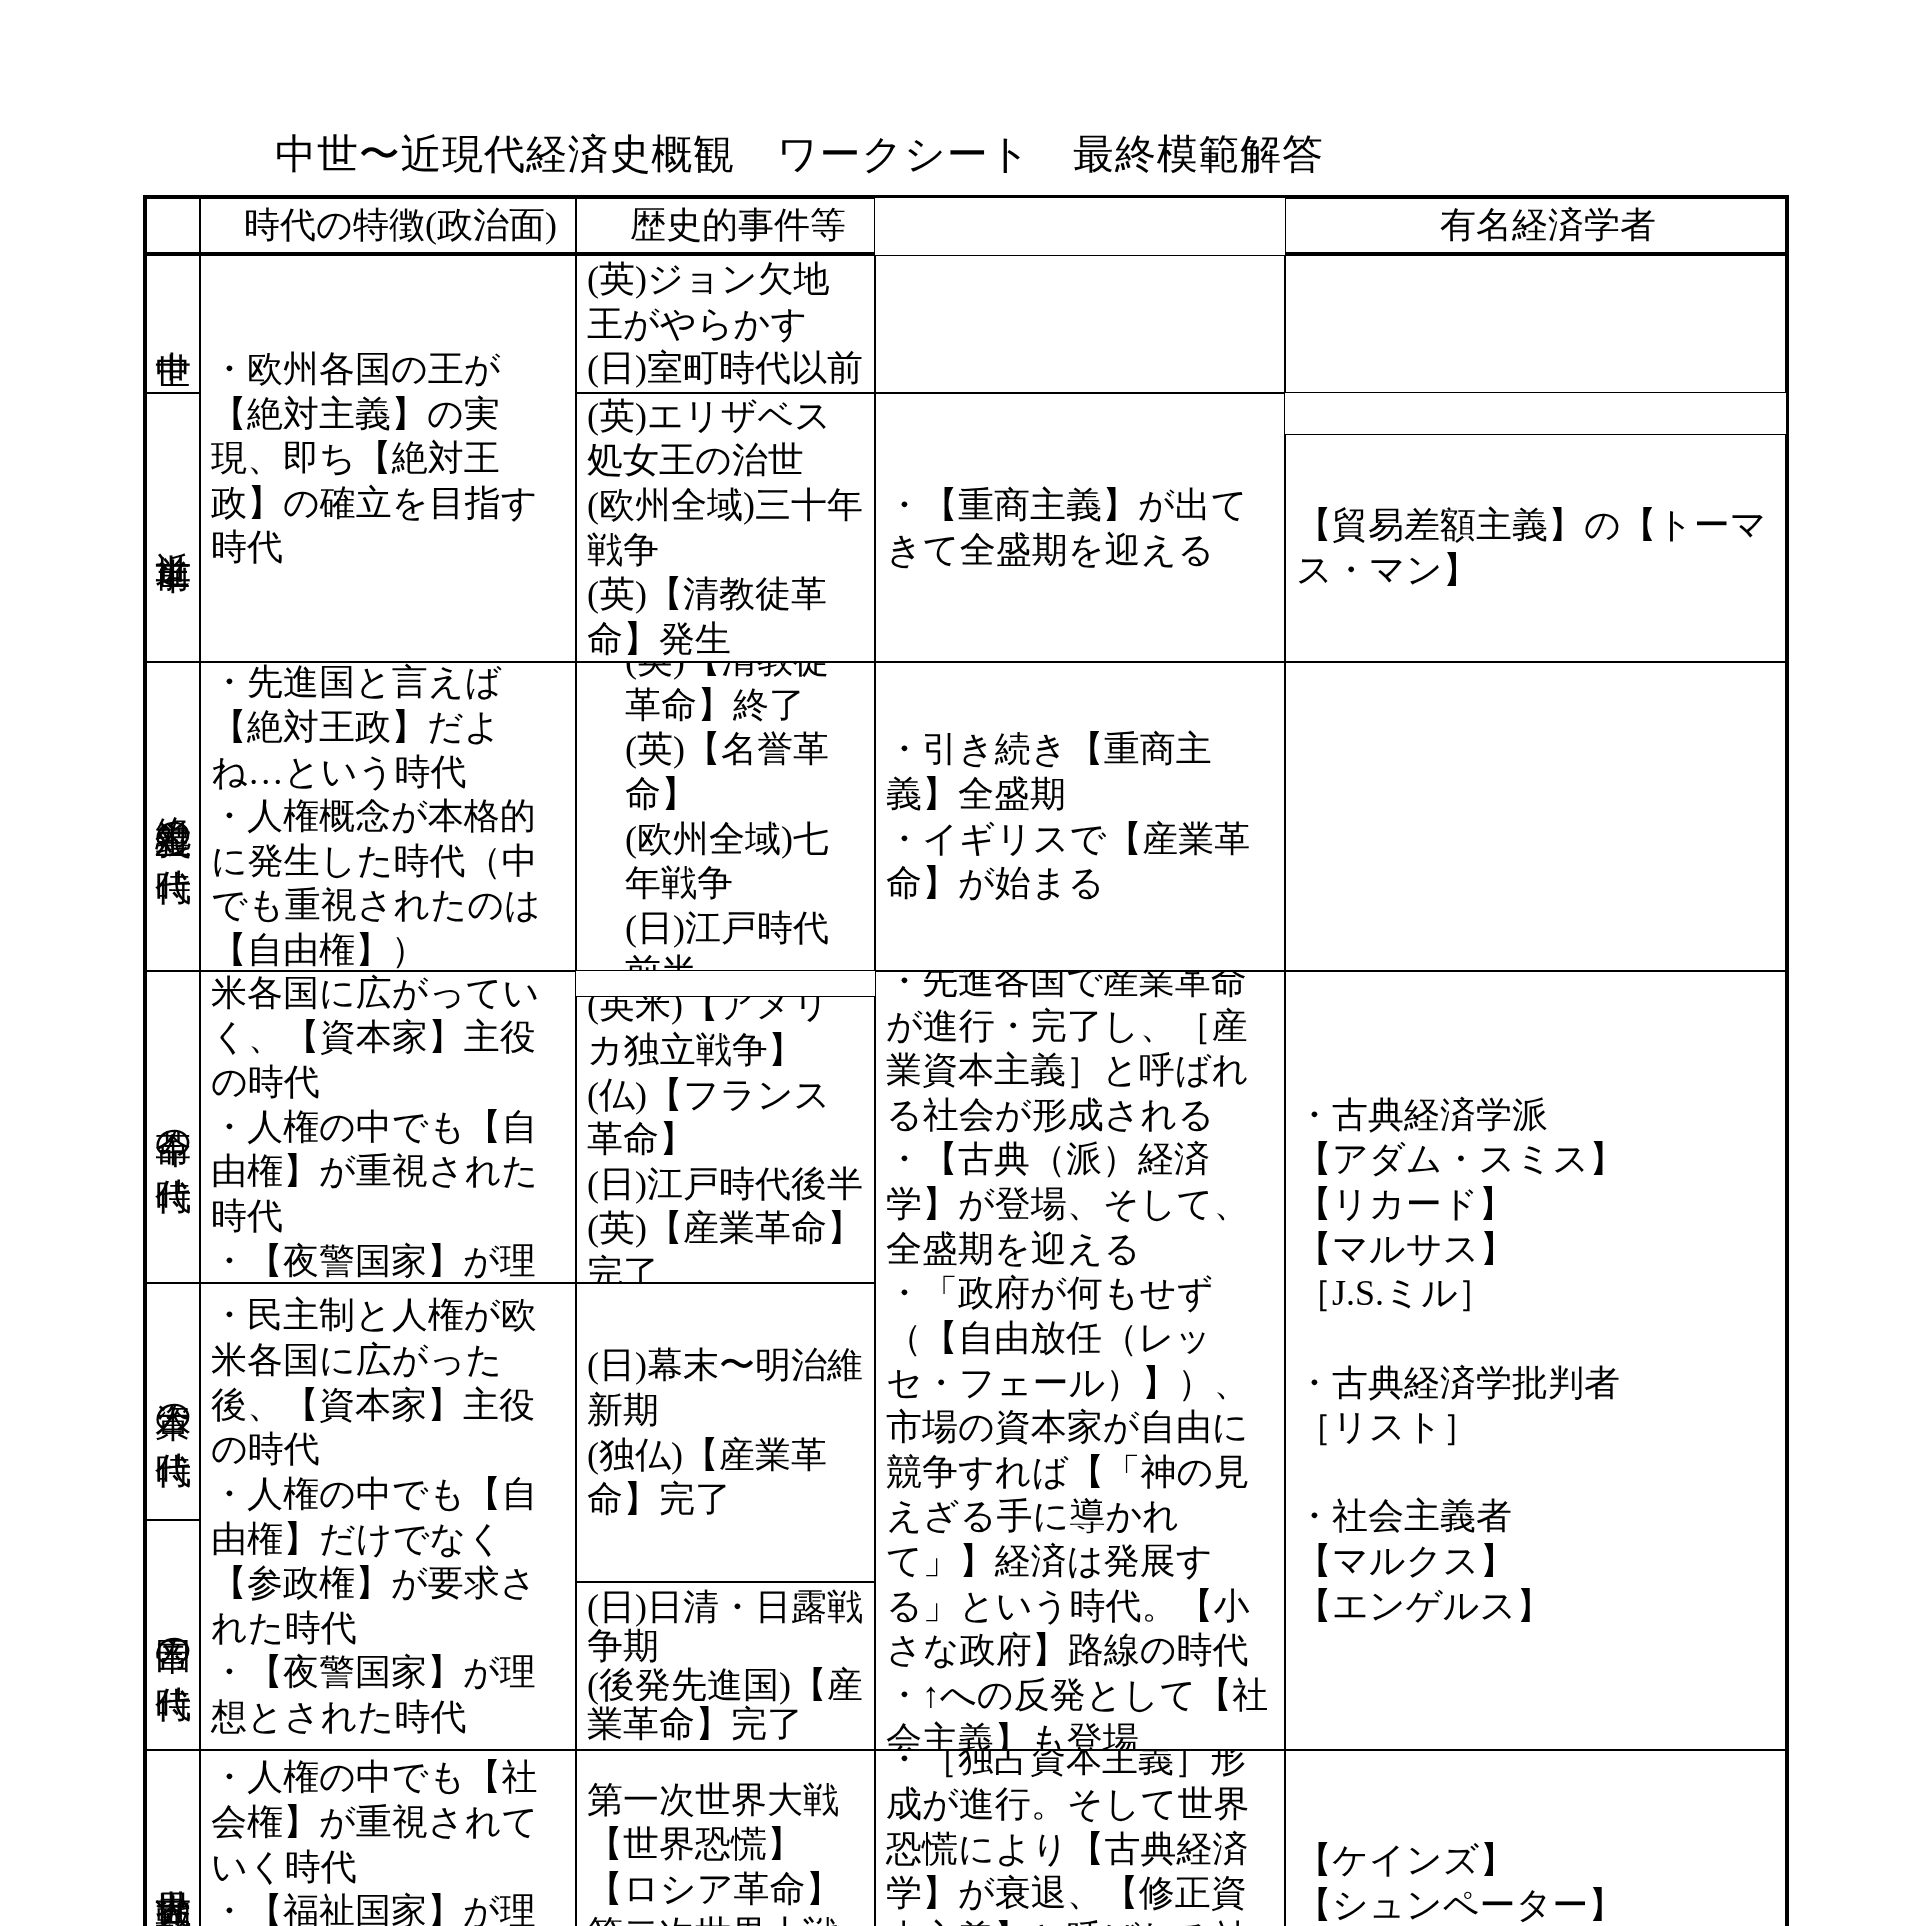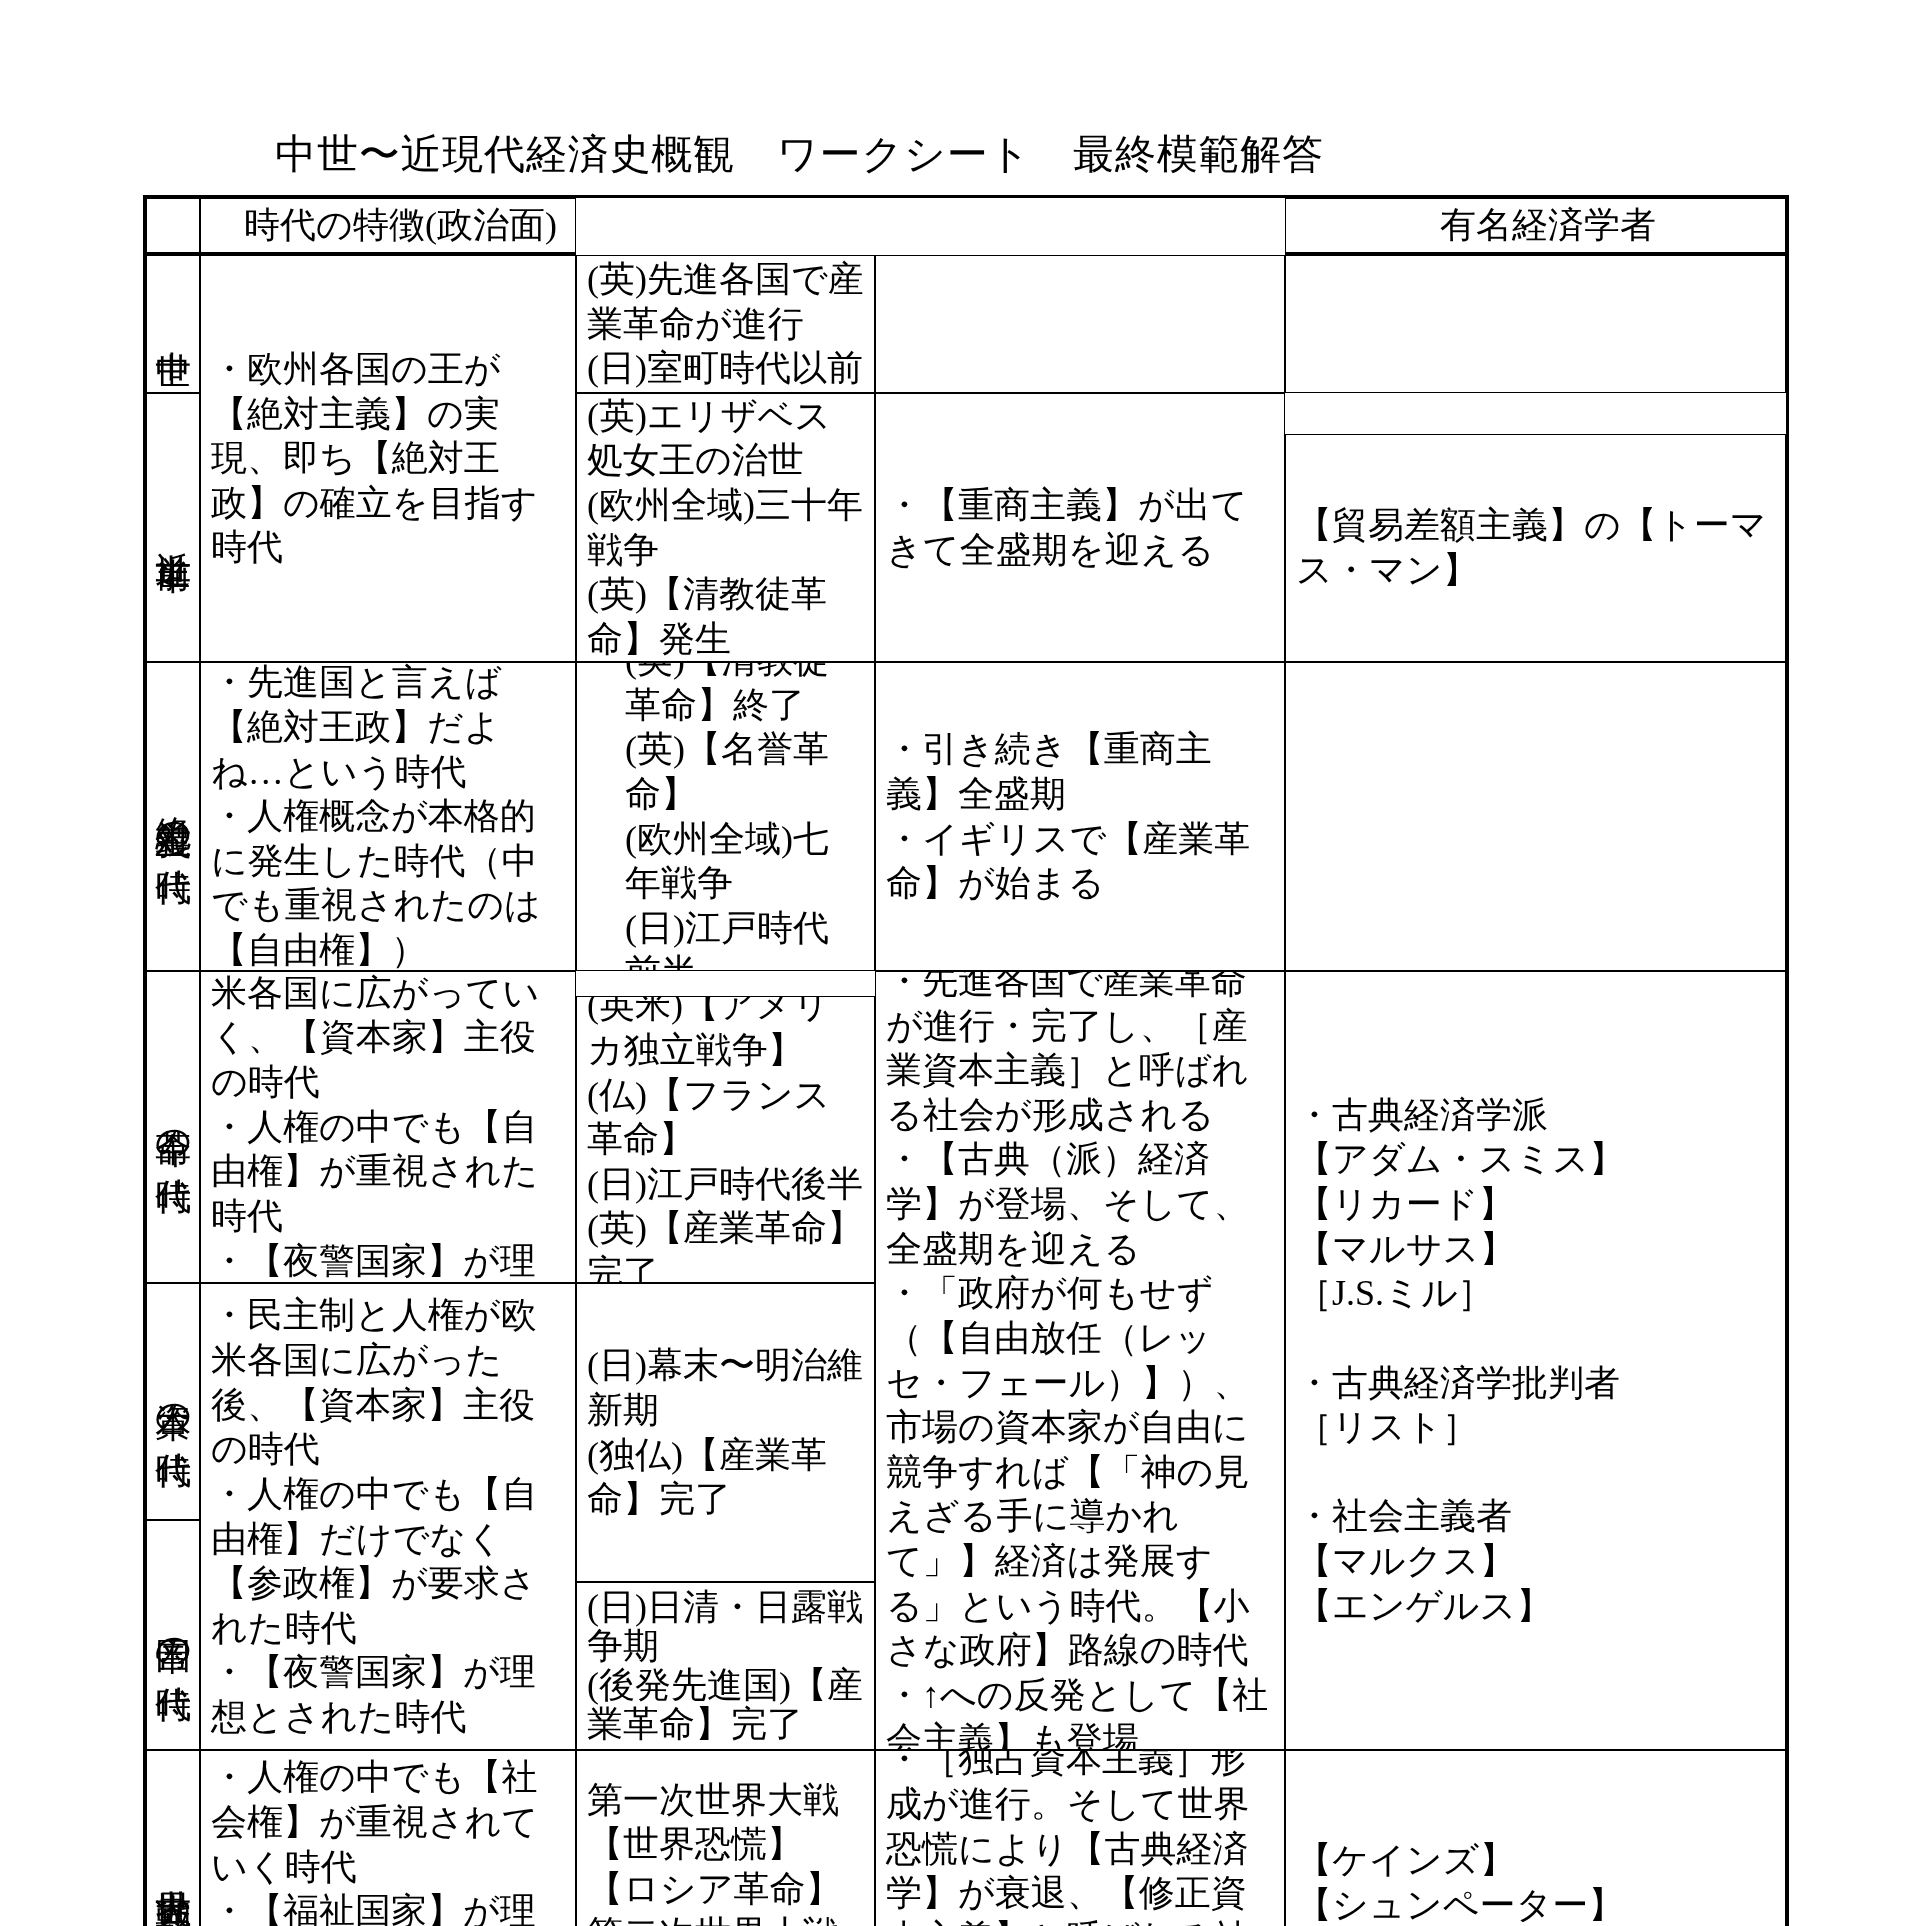--- a/index.html
+++ b/index.html
@@ -43,20 +43,21 @@
 </style>
 </head>
 <body>
 
 <div class="doc-title">中世〜近現代経済史概観　ワークシート　最終模範解答</div>
 
 <div class="ws-table">
 
   <div class="cell hdr" style="grid-area:1/1/2/2;"></div>
   <div class="cell hdr" style="grid-area:1/2/2/3;">時代の特徴(政治面)</div>
+  <div class="cell hdr" style="grid-area:1/3/2/4;">歴史的事件等</div>
   <div class="cell hdr" style="grid-area:1/5/2/6;">有名経済学者</div>
 
   <div class="cell era" style="grid-area:2/1/3/2;">中世</div>
   <div class="cell era" style="grid-area:3/1/4/2;">近世前半</div>
   <div class="cell era" style="grid-area:4/1/5/2;">絶対主義の時代</div>
   <div class="cell era" style="grid-area:5/1/6/2;">革命の時代</div>
   <div class="cell era" style="grid-area:6/1/7/2;">資本の時代</div>
   <div class="cell era" style="grid-area:7/1/9/2;">帝国の時代</div>
   <div class="cell era" style="grid-area:9/1/10/2;">世界大戦期</div>
 
@@ -65,21 +66,21 @@
 ・人権概念が本格的に発生した時代（中でも重視されたのは【自由権】）</div>
   <div class="cell txt" style="grid-area:5/2/6/3;">・民主制と人権が欧米各国に広がっていく、【資本家】主役の時代
 ・人権の中でも【自由権】が重視された時代
 ・【夜警国家】が理想とされた時代</div>
   <div class="cell txt" style="grid-area:6/2/9/3;">・民主制と人権が欧米各国に広がった後、【資本家】主役の時代
 ・人権の中でも【自由権】だけでなく【参政権】が要求された時代
 ・【夜警国家】が理想とされた時代</div>
   <div class="cell txt" style="grid-area:9/2/10/3;">・人権の中でも【社会権】が重視されていく時代
 ・【福祉国家】が理想とされていく時代</div>
 
-  <div class="cell txt" style="grid-area:2/3/3/4;">(英)先進各国で産業革命が進行
+  <div class="cell txt" style="grid-area:2/3/3/4;">(英)ジョン欠地王がやらかす
 (日)室町時代以前</div>
   <div class="cell txt" style="grid-area:3/3/4/4;">(英)エリザベス処女王の治世
 (欧州全域)三十年戦争
 (英)【清教徒革命】発生</div>
   <div class="cell txt" style="grid-area:4/3/5/4;padding-left:48px;">(英)【清教徒革命】終了
 (英)【名誉革命】
 (欧州全域)七年戦争
 (日)江戸時代前半</div>
   <div class="cell txt" style="grid-area:5/3/6/4;margin-top:25px;">(英米)【アメリカ独立戦争】
 (仏)【フランス革命】

